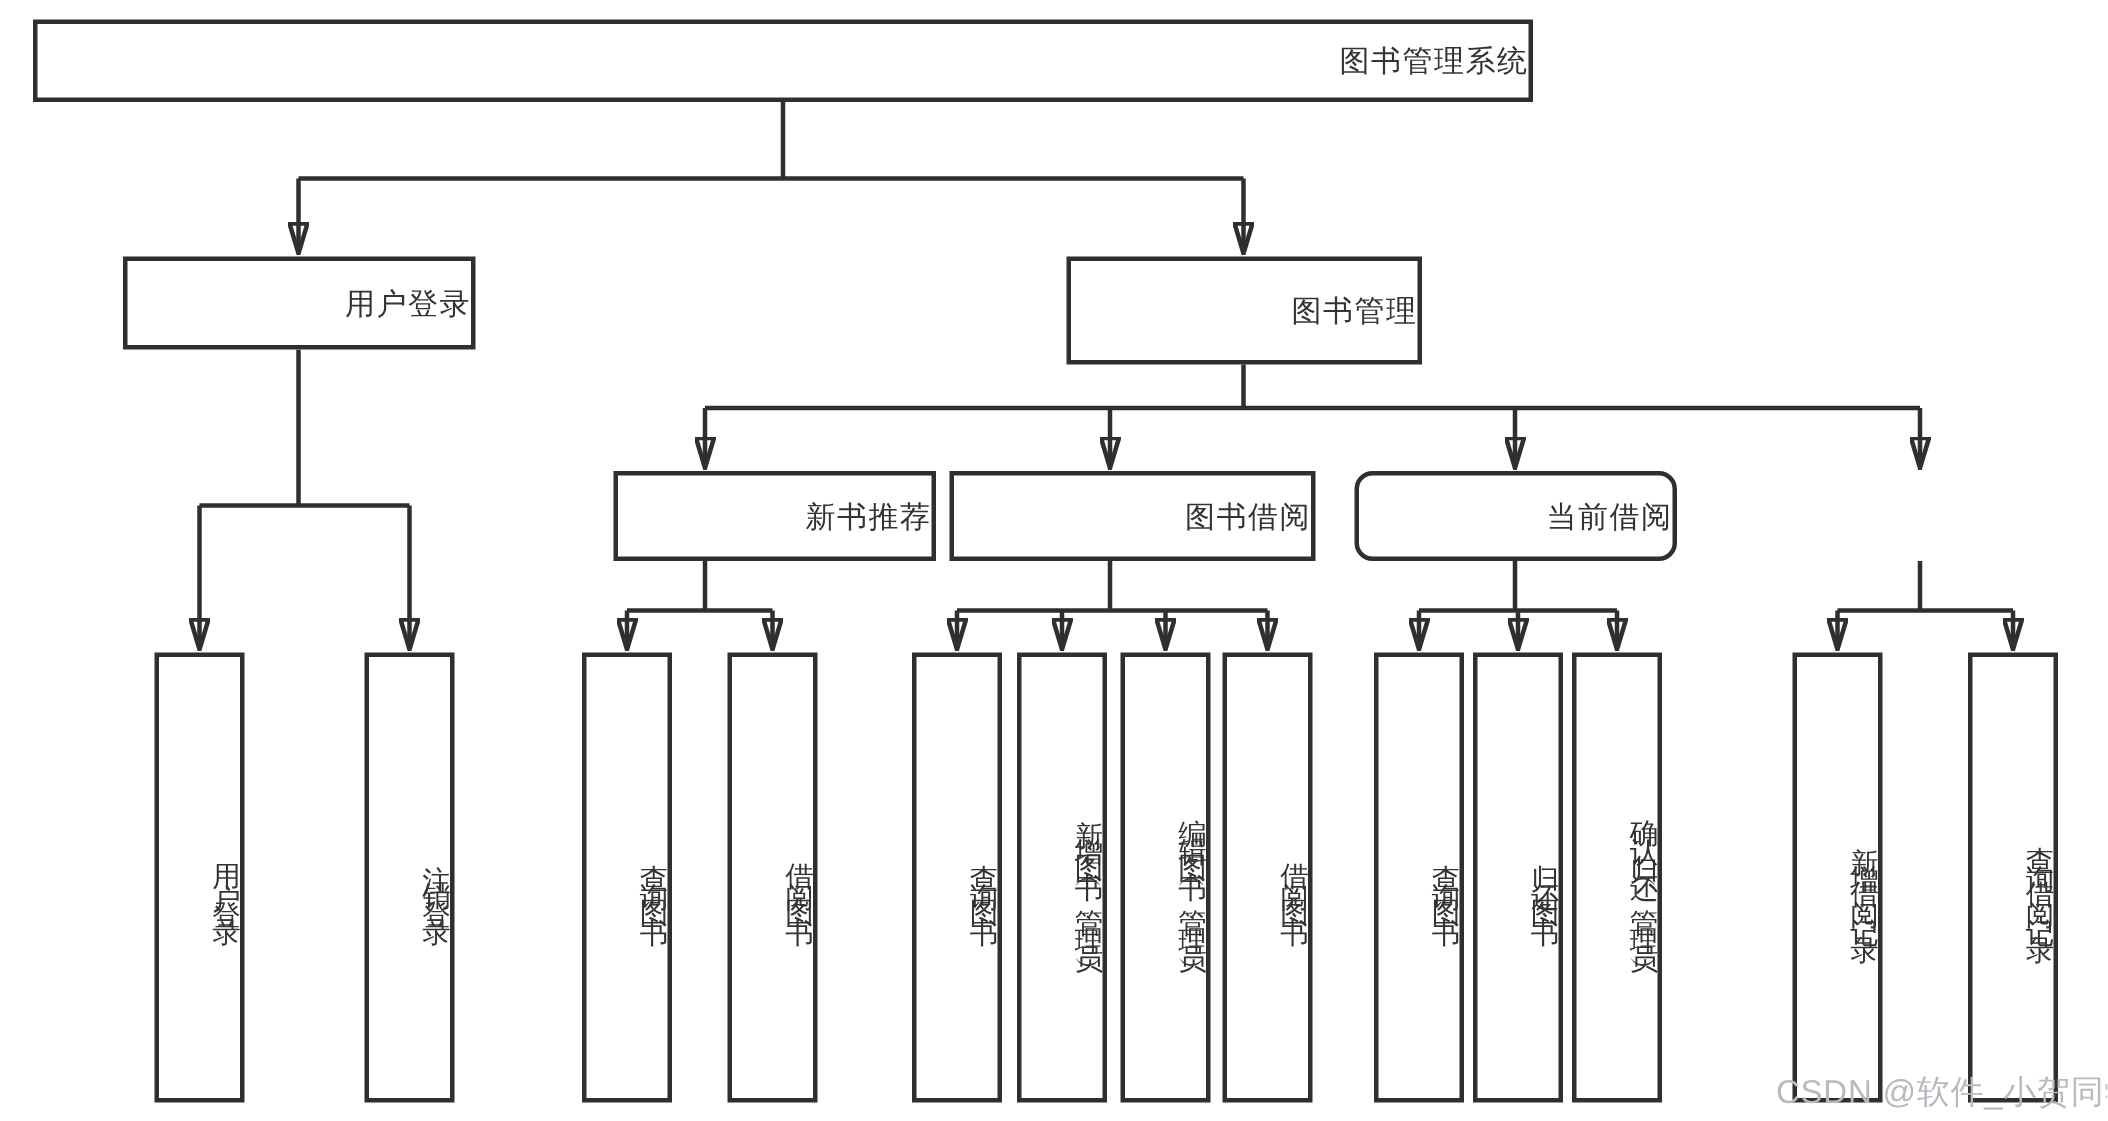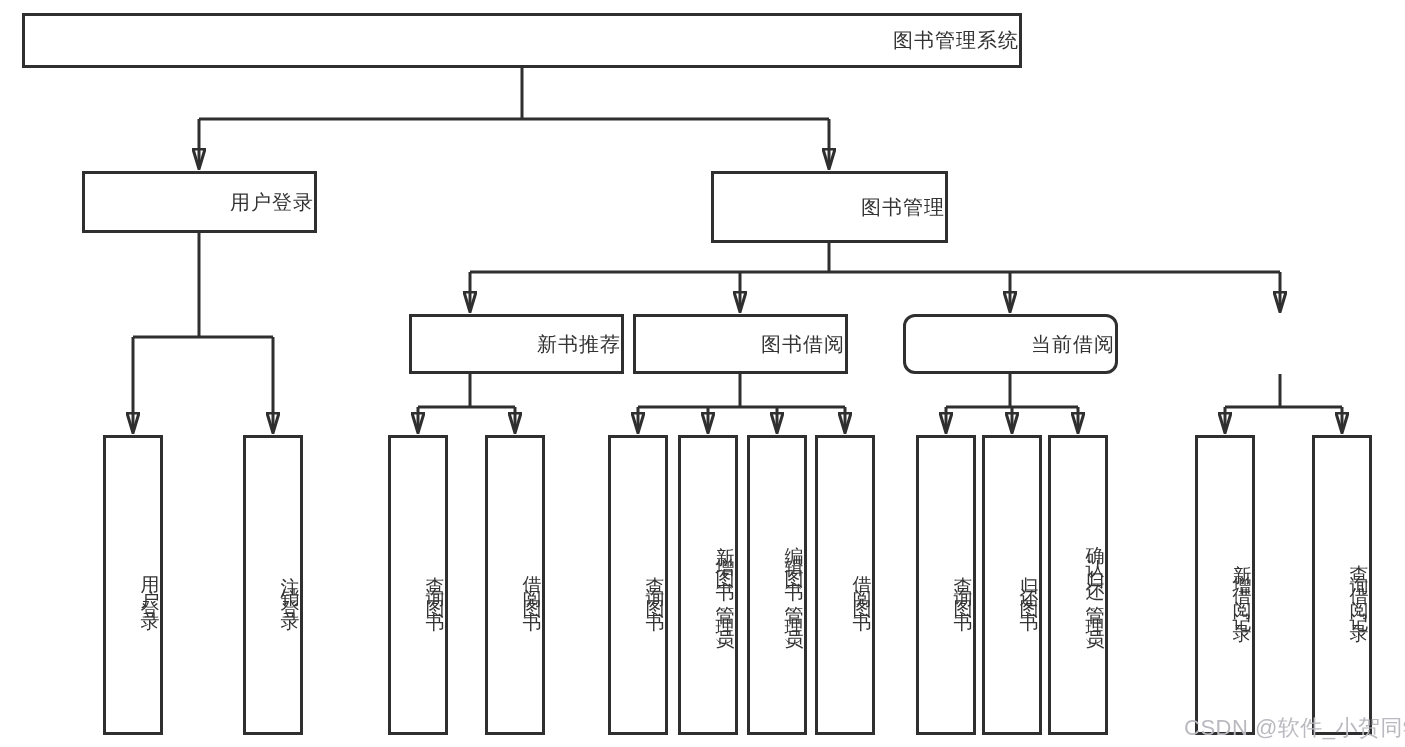--- a/index.html
+++ b/index.html
@@ -130,21 +130,21 @@
   <div class="box" style="left:82px; top:171px; width:235px; height:62px;">
     <span class="lbl">用户登录</span>
   </div>
   <div class="box" style="left:711px; top:171px; width:237px; height:72px;">
     <span class="lbl">图书管理</span>
   </div>
 
   <div class="box" style="left:363px; top:314px; width:215px; height:60px;margin-left:46px;">
     <span class="lbl">新书推荐</span>
   </div>
-  <div class="box" style="left:633px; top:314px; width:215px; height:60px;">
+  <div class="box" style="left:633px; top:314px; width:244px; height:60px;">
     <span class="lbl">图书借阅</span>
   </div>
   <div class="box" style="left:903px; top:314px; width:215px; height:60px;border-radius:12px;">
     <span class="lbl">当前借阅</span>
   </div>
 
   <div class="box leaf" style="left:103px; top:435px; width:60px; height:300px;">
     <span class="lbl">用户登录</span>
   </div>
   <div class="box leaf" style="left:243px; top:435px; width:60px; height:300px;">

